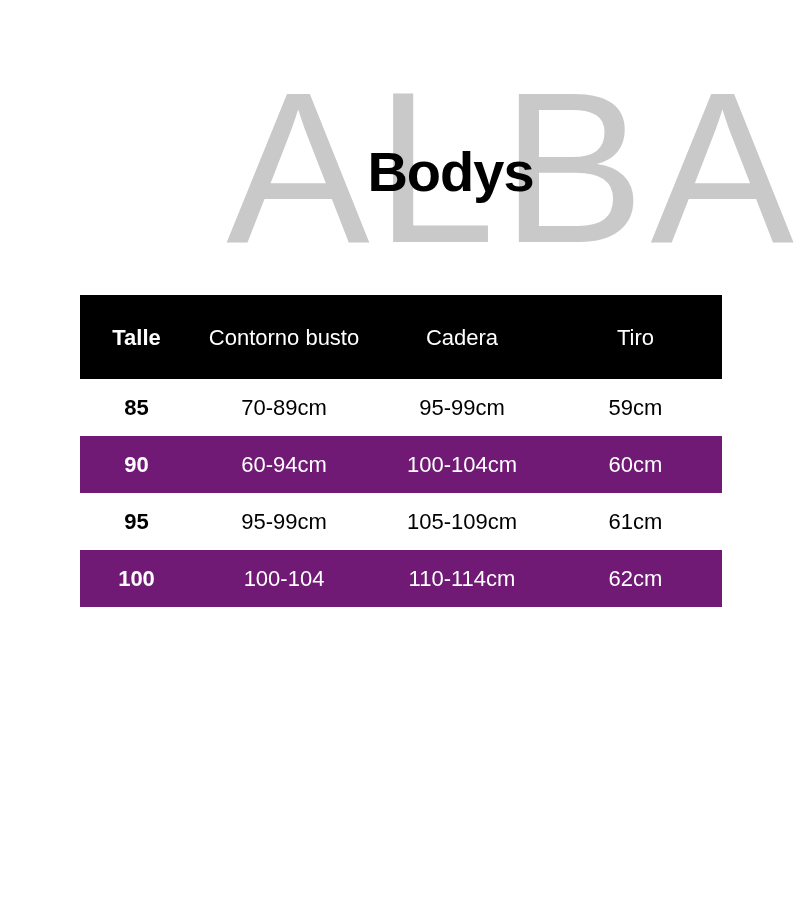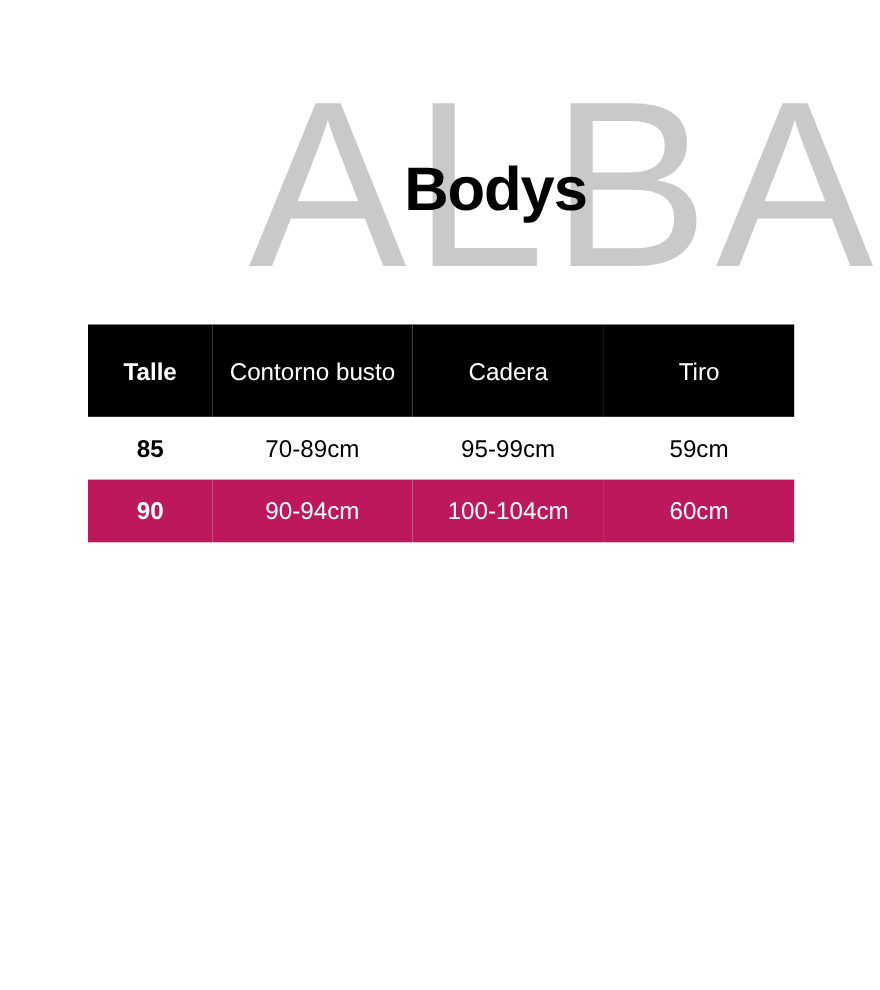--- a/index.html
+++ b/index.html
@@ -95,21 +95,21 @@
   }
   thead th.th-talle {
     font-weight: 700;
   }
 
   tbody tr {
     height: 57px;
     margin-top: 36px;
   }
   tbody tr.alt {
-    background: #be185d;
+    background: #701a75;
     color: #ffffff;
   }
   tbody tr.plain {
     background: #ffffff;
     color: #000000;
   }
   tbody td {
     height: 57px;
     font-size: 22px;
     font-weight: 400;
@@ -146,21 +146,33 @@
       </thead>
       <tbody>
         <tr class="plain">
           <td class="cell-talle">85</td>
           <td>70-89cm</td>
           <td>95-99cm</td>
           <td>59cm</td>
         </tr>
         <tr class="alt">
           <td class="cell-talle">90</td>
-          <td>90-94cm</td>
+          <td>60-94cm</td>
           <td>100-104cm</td>
           <td>60cm</td>
+        </tr>
+        <tr class="plain">
+          <td class="cell-talle">95</td>
+          <td>95-99cm</td>
+          <td>105-109cm</td>
+          <td>61cm</td>
+        </tr>
+        <tr class="alt">
+          <td class="cell-talle">100</td>
+          <td>100-104</td>
+          <td>110-114cm</td>
+          <td>62cm</td>
         </tr>
       </tbody>
     </table>
   </div>
 
 </div>
 
 </body></html>

